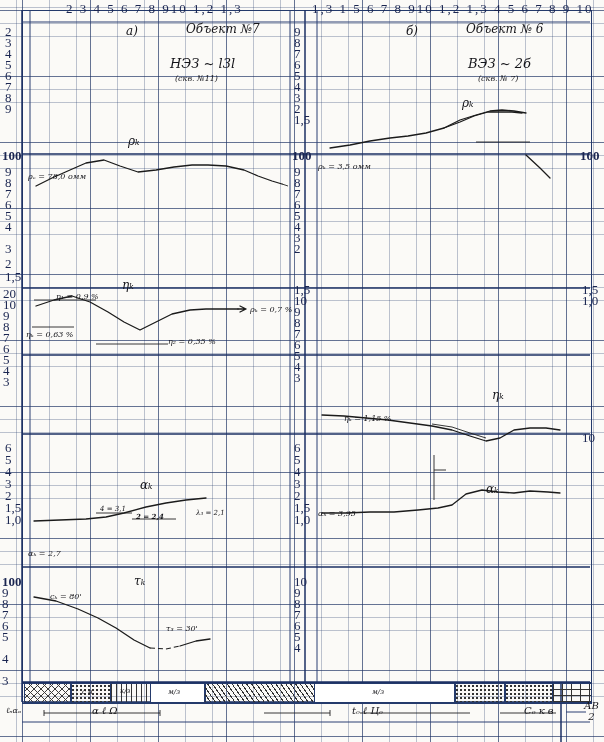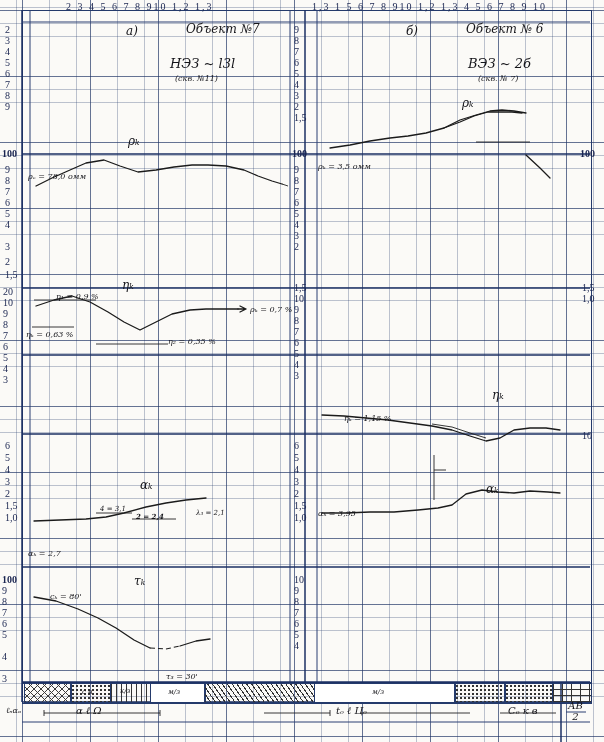--- a/index.html
+++ b/index.html
@@ -26,24 +26,24 @@
   .ink-thin{fill:none;stroke:#222;stroke-width:.9;}
   .ink-dash{fill:none;stroke:#1b1b1b;stroke-width:1.1;stroke-dasharray:5 3;}
   .rule{stroke:#1b2f63;stroke-width:1.5;fill:none;}
   .rule-light{stroke:#2a3f72;stroke-width:1;fill:none;}
 
   
   .t{position:absolute;white-space:nowrap;font-family:"Liberation Serif",serif;color:#15151a;}
   .hand{font-style:italic;font-family:"DejaVu Serif",serif;}
   .tiny{font-size:7px;}
   .sm{font-size:8px;}
-  .md{font-size:10px;}
+  .md{font-size:10px;margin-left:16px;}
   .lg{font-size:12px;}
   .xl{font-size:13px;}
-  .axis{font-size:10px;color:#1a2550;}
+  .axis{font-size:13px;color:#1a2550;}
 
   
   .legend-bar{position:absolute;height:18px;border:1.1px solid #243a6b;}
   .h-cross{background:
      repeating-linear-gradient(45deg,#3a3a3a 0 1px,transparent 1px 5px),
      repeating-linear-gradient(-45deg,#3a3a3a 0 1px,transparent 1px 5px);}
   .h-dots{background-image:radial-gradient(#333 .8px, transparent .9px);background-size:4px 4px;}
   .h-vert{background:repeating-linear-gradient(90deg,#333 0 1px,transparent 1px 5px);}
   .h-diag{background:repeating-linear-gradient(55deg,#333 0 1px,transparent 1px 4px);}
   .h-blank{background:#fff;}
@@ -137,21 +137,21 @@
   <div class="t hand sm" style="left:250px;top:305px;">ρₖ = 0,7 %</div>
 
   <div class="t hand lg" style="left:140px;top:478px;">αₖ</div>
   <div class="t hand sm" style="left:28px;top:517px;margin-top:32px;">αₖ = 2,7</div>
   <div class="t hand tiny" style="left:100px;top:505px;">4 = 3,1</div>
   <div class="t hand tiny" style="left:136px;top:512px;font-weight:bold;">2 = 2,4</div>
   <div class="t hand tiny" style="left:196px;top:509px;">λ₃ = 2,1</div>
 
   <div class="t hand lg" style="left:134px;top:574px;">τₖ</div>
   <div class="t hand sm" style="left:50px;top:592px;">сₖ = 80'</div>
-  <div class="t hand sm" style="left:166px;top:672px;">τ₃ = 30'</div>
+  <div class="t hand sm" style="left:166px;top:624px;">τ₃ = 30'</div>
 
   <div class="t hand lg" style="left:462px;top:96px;">ρₖ</div>
   <div class="t hand sm" style="left:318px;top:162px;">ρₖ = 3,5 омм</div>
 
   <div class="t hand lg" style="left:492px;top:388px;">ηₖ</div>
   <div class="t hand sm" style="left:344px;top:414px;">ηₖ = 1,15 %</div>
 
   <div class="t hand lg" style="left:486px;top:482px;">αₖ</div>
   <div class="t hand sm" style="left:318px;top:509px;">αₖ = 3,95</div>
 

